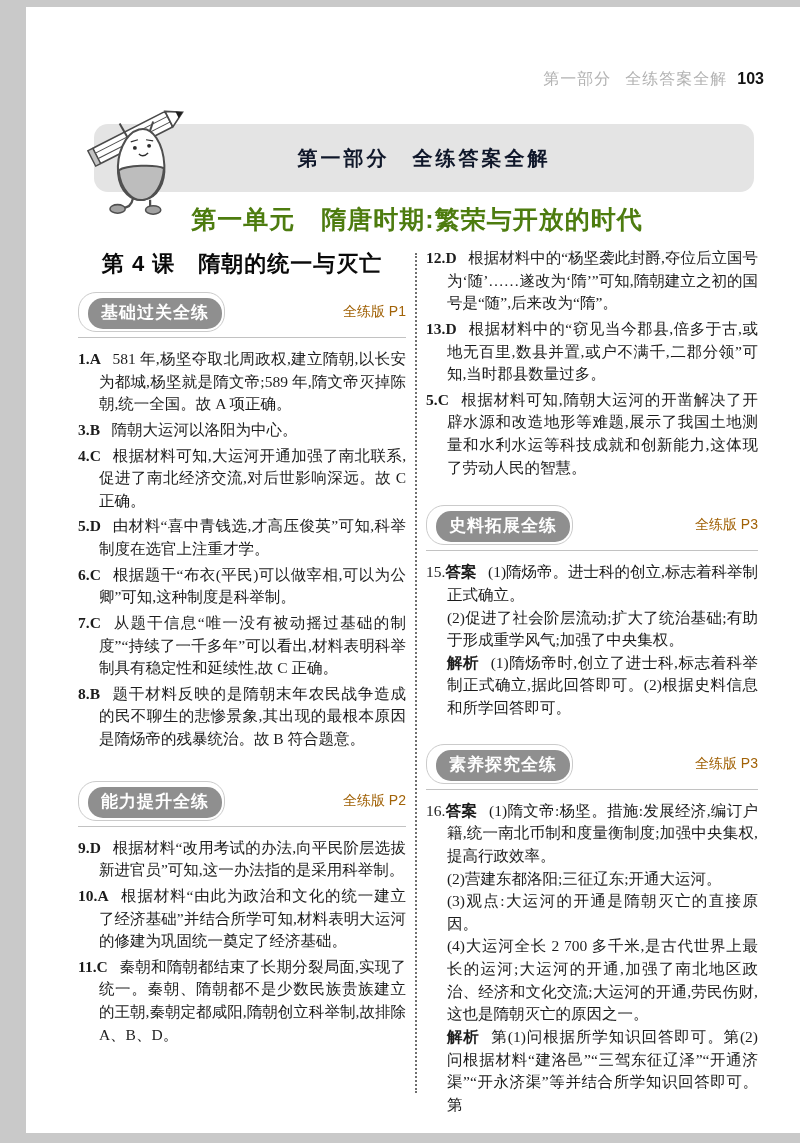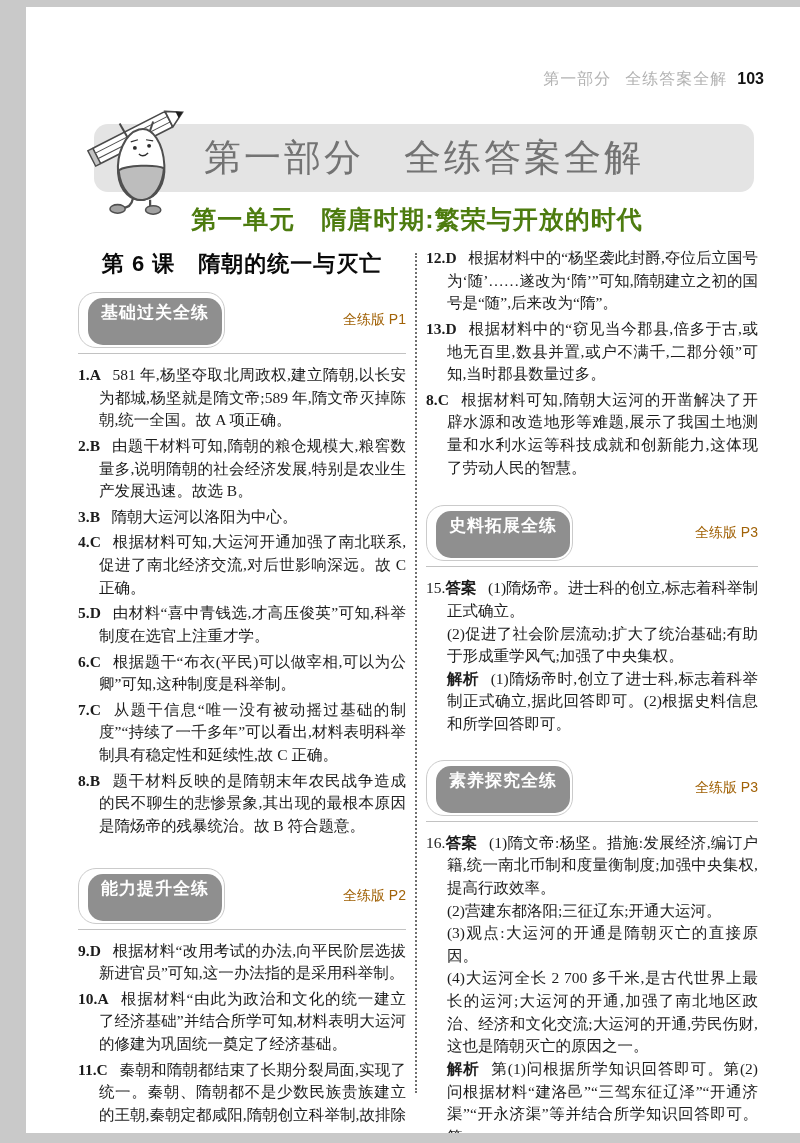--- a/index.html
+++ b/index.html
@@ -22,21 +22,21 @@
   .running-head .sep { display:inline-block; width:14px; }
   .running-head .pgno { color:#141414; font-weight:bold; margin-left:10px; letter-spacing:0; }
 
   .banner {
     position:absolute; left:68px; top:117px; width:660px; height:68px;
     background:#e4e4e4; border-radius:14px;
     display:flex; align-items:center; justify-content:center;
   }
   .banner-title {
     font-family:"Liberation Sans","DejaVu Sans",sans-serif;
-    font-weight:normal; font-size:37px; color:#737373; letter-spacing:3px;
+    font-weight:bold; font-size:20px; color:#0f172a; letter-spacing:3px;
   }
   .mascot { position:absolute; left:60px; top:86px; z-index:2; }
 
   .unit-title {
     position:absolute; top:196px; left:0; width:100%; text-align:center;
     font-family:"Liberation Sans","DejaVu Sans",sans-serif;
     font-weight:bold; font-size:25px; color:#4d7c0f; letter-spacing:1px;
   }
 
   .columns { position:absolute; top:240px; left:52px; width:690px; display:flex; }
@@ -55,21 +55,21 @@
   }
   .sec-hdr.mt0 { margin-top:2px; }
   .badge-outline {
     display:inline-block; border:1.5px solid #cbcbcb; border-radius:18px;
     padding:5px 2px 2px 9px;
   }
   .badge {
     display:inline-block; background:#8f8f8f; color:#ffffff;
     font-family:"Liberation Sans","DejaVu Sans",sans-serif;
     font-weight:bold; font-size:17px; letter-spacing:1px;
-    padding:3px 13px 21px; border-radius:15px;
+    padding:3px 13px 5px; border-radius:15px;
   }
   .ver {
     font-family:"Liberation Sans","DejaVu Sans",sans-serif;
     font-size:14px; color:#a16207;
   }
 
   .item {
     font-size:15.5px; line-height:1.46; text-align:justify;
     padding-left:1.35em; text-indent:-1.35em; margin:0 0 3px;
   }
@@ -123,29 +123,28 @@
       <ellipse cx="31" cy="114" rx="7.5" ry="4.2" fill="#a2a2a2" stroke="#4f4f4f" stroke-width="1.5"></ellipse>
       <ellipse cx="66" cy="115" rx="7.5" ry="4.2" fill="#a2a2a2" stroke="#4f4f4f" stroke-width="1.5"></ellipse>
     </svg>
   </div>
 
   <div class="unit-title">第一单元　隋唐时期:繁荣与开放的时代</div>
 
   <div class="columns">
 
     <div class="col-l">
-      <div class="lesson-title">第 6 课　隋朝的统一与灭亡</div>
+      <div class="lesson-title">第 4 课　隋朝的统一与灭亡</div>
 
       <div class="sec-hdr mt0">
         <span class="badge-outline"><span class="badge">基础过关全练</span></span>
         <span class="ver">全练版 P1</span>
       </div>
 
       <p class="item"><b class="num">1.A</b><span>581 年,杨坚夺取北周政权,建立隋朝,以长安为都城,杨坚就是隋文帝;589 年,隋文帝灭掉陈朝,统一全国。故 A 项正确。</span></p>
-      <p class="item"><b class="num">2.B</b><span>由题干材料可知,隋朝的粮仓规模大,粮窖数量多,说明隋朝的社会经济发展,特别是农业生产发展迅速。故选 B。</span></p>
       <p class="item"><b class="num">3.B</b><span>隋朝大运河以洛阳为中心。</span></p>
       <p class="item"><b class="num">4.C</b><span>根据材料可知,大运河开通加强了南北联系,促进了南北经济交流,对后世影响深远。故 C 正确。</span></p>
       <p class="item"><b class="num">5.D</b><span>由材料“喜中青钱选,才高压俊英”可知,科举制度在选官上注重才学。</span></p>
       <p class="item"><b class="num">6.C</b><span>根据题干“布衣(平民)可以做宰相,可以为公卿”可知,这种制度是科举制。</span></p>
       <p class="item"><b class="num">7.C</b><span>从题干信息“唯一没有被动摇过基础的制度”“持续了一千多年”可以看出,材料表明科举制具有稳定性和延续性,故 C 正确。</span></p>
       <p class="item"><b class="num">8.B</b><span>题干材料反映的是隋朝末年农民战争造成的民不聊生的悲惨景象,其出现的最根本原因是隋炀帝的残暴统治。故 B 符合题意。</span></p>
 
       <div class="sec-hdr" style="margin-top:30px;">
         <span class="badge-outline"><span class="badge">能力提升全练</span></span>
         <span class="ver">全练版 P2</span>
@@ -154,21 +153,21 @@
       <p class="item"><b class="num">9.D</b><span>根据材料“改用考试的办法,向平民阶层选拔新进官员”可知,这一办法指的是采用科举制。</span></p>
       <p class="item"><b class="num">10.A</b><span>根据材料“由此为政治和文化的统一建立了经济基础”并结合所学可知,材料表明大运河的修建为巩固统一奠定了经济基础。</span></p>
       <p class="item"><b class="num">11.C</b><span>秦朝和隋朝都结束了长期分裂局面,实现了统一。秦朝、隋朝都不是少数民族贵族建立的王朝,秦朝定都咸阳,隋朝创立科举制,故排除 A、B、D。</span></p>
     </div>
 
     <div class="divider"></div>
 
     <div class="col-r">
       <p class="item"><b class="num">12.D</b><span>根据材料中的“杨坚袭此封爵,夺位后立国号为‘随’……遂改为‘隋’”可知,隋朝建立之初的国号是“随”,后来改为“隋”。</span></p>
       <p class="item"><b class="num">13.D</b><span>根据材料中的“窃见当今郡县,倍多于古,或地无百里,数县并置,或户不满千,二郡分领”可知,当时郡县数量过多。</span></p>
-      <p class="item"><b class="num">8.C</b><span>根据材料可知,隋朝大运河的开凿解决了开辟水源和改造地形等难题,展示了我国土地测量和水利水运等科技成就和创新能力,这体现了劳动人民的智慧。</span></p>
+      <p class="item"><b class="num">5.C</b><span>根据材料可知,隋朝大运河的开凿解决了开辟水源和改造地形等难题,展示了我国土地测量和水利水运等科技成就和创新能力,这体现了劳动人民的智慧。</span></p>
 
       <div class="sec-hdr" style="margin-top:26px;">
         <span class="badge-outline"><span class="badge">史料拓展全练</span></span>
         <span class="ver">全练版 P3</span>
       </div>
 
       <div class="mitem">
         <p class="lead"><b class="num2">15.</b><b class="lbl">答案</b><span>(1)隋炀帝。进士科的创立,标志着科举制正式确立。</span></p>
         <p>(2)促进了社会阶层流动;扩大了统治基础;有助于形成重学风气;加强了中央集权。</p>
         <p><b class="lbl">解析</b><span>(1)隋炀帝时,创立了进士科,标志着科举制正式确立,据此回答即可。(2)根据史料信息和所学回答即可。</span></p>

